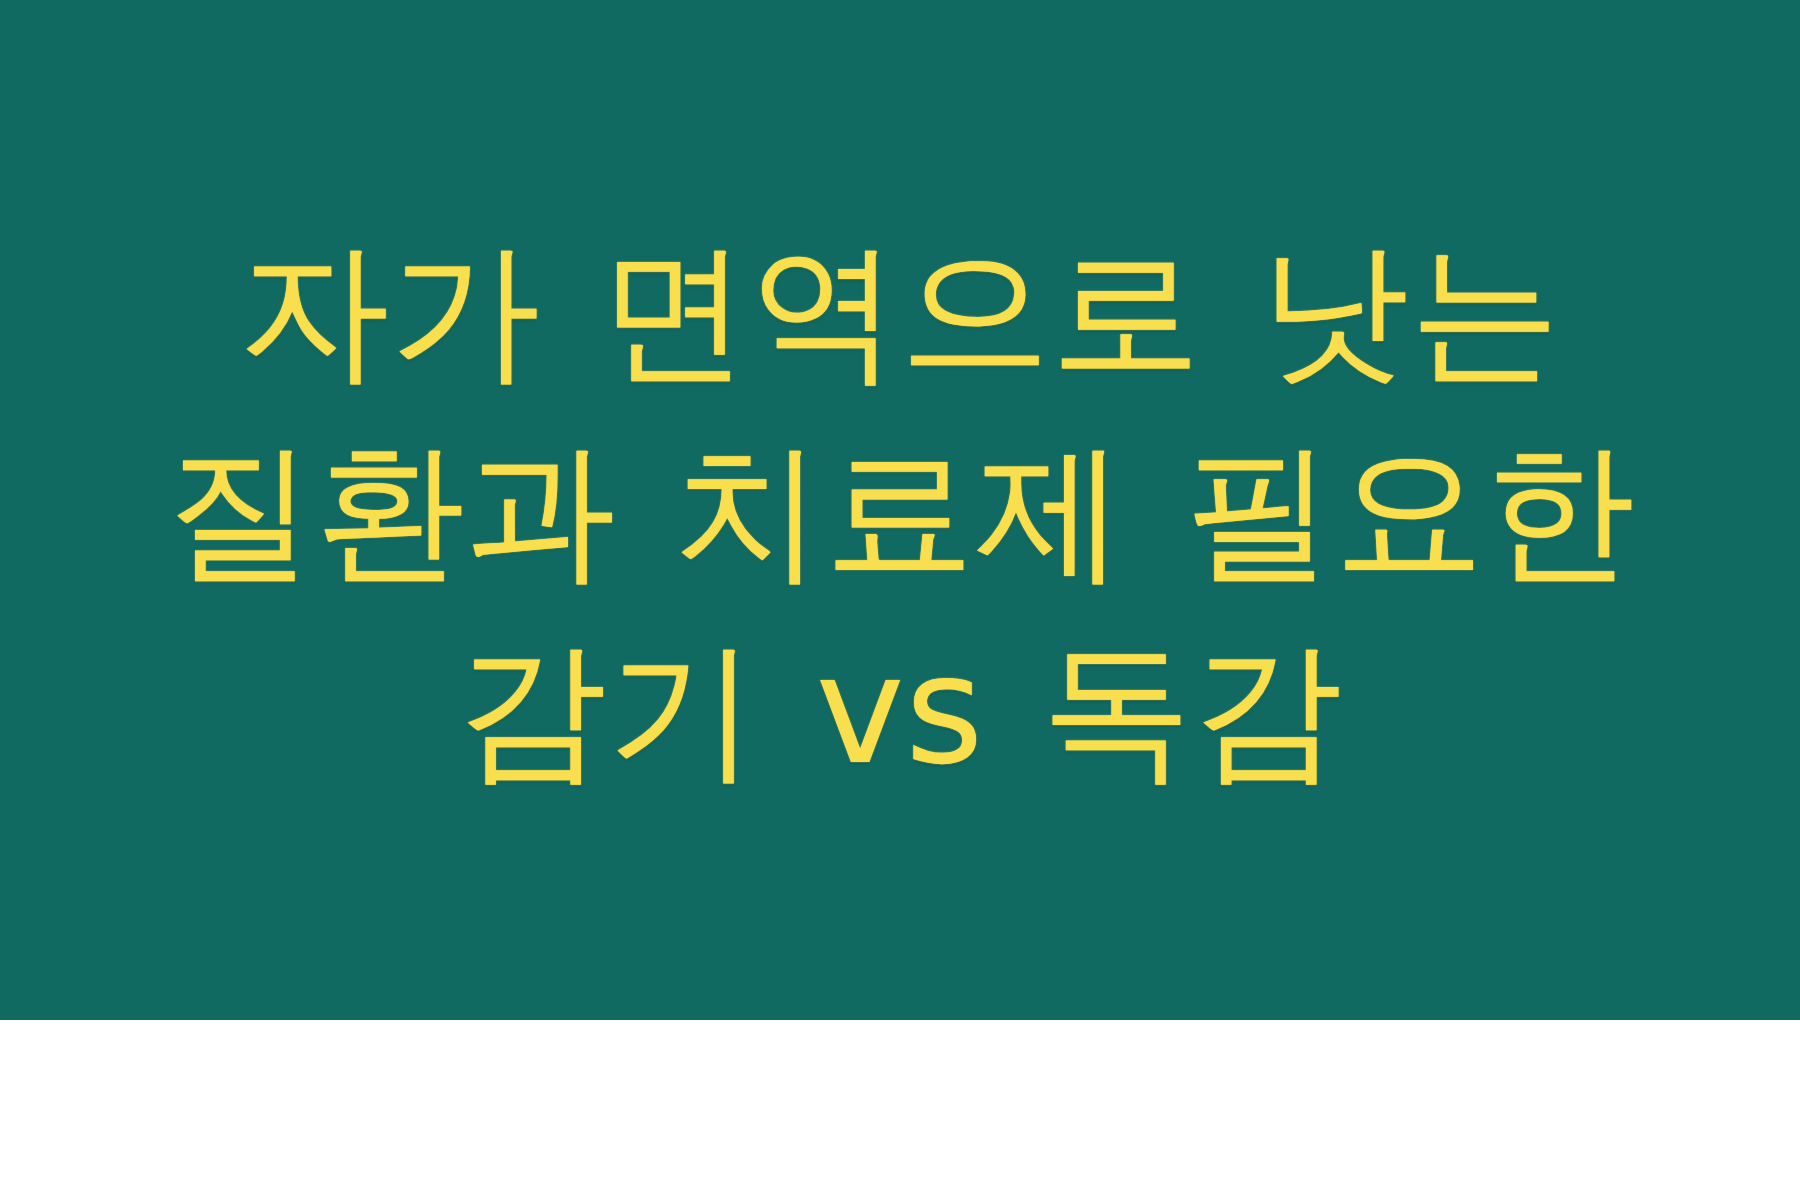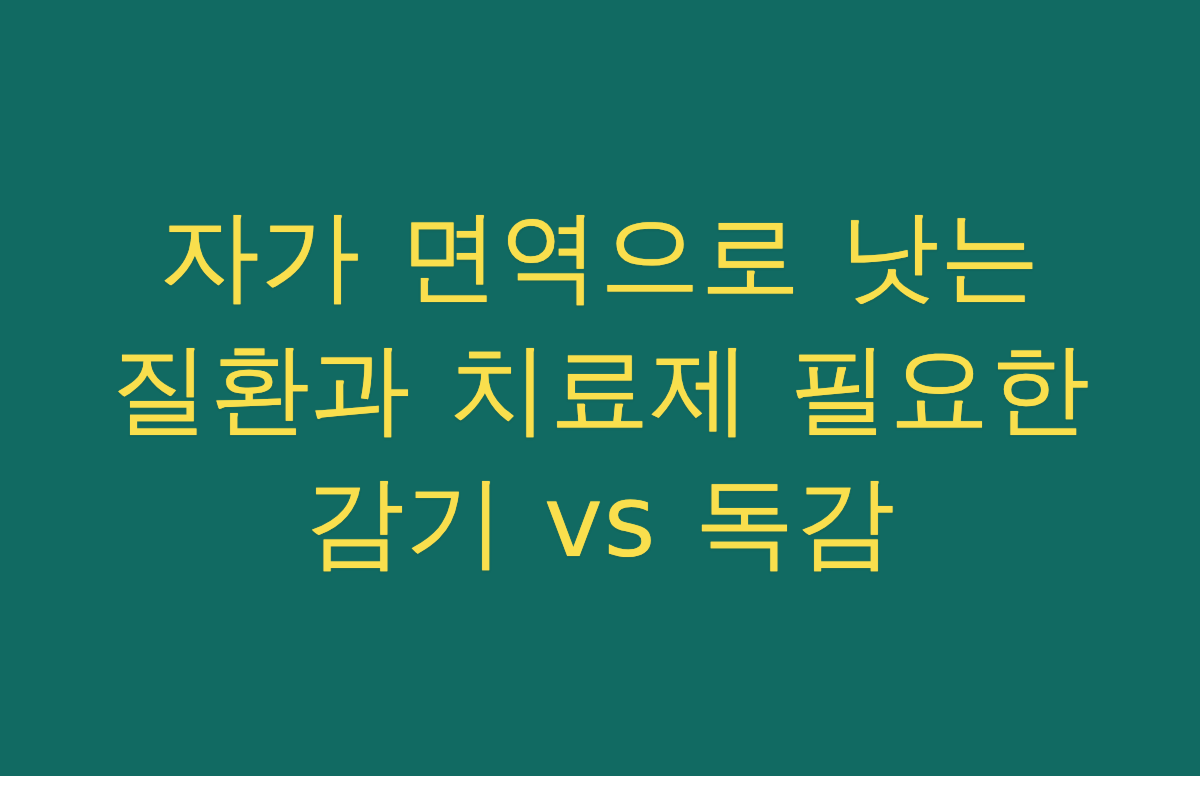--- a/index.html
+++ b/index.html
@@ -12,21 +12,21 @@
     width: 1200px;
     height: 800px;
     overflow: hidden;
     font-family: "DejaVu Sans", "Liberation Sans", sans-serif;
   }
 
   #title-card {
     position: relative;
     box-sizing: border-box;
     width: 1200px;
-    height: 776px;
+    height: 680px;
     display: flex;
     align-items: center;
     justify-content: center;
     background-color: #116a62;
     overflow: hidden;
   }
 
   #headline-block {
     box-sizing: border-box;
     width: 1200px;

